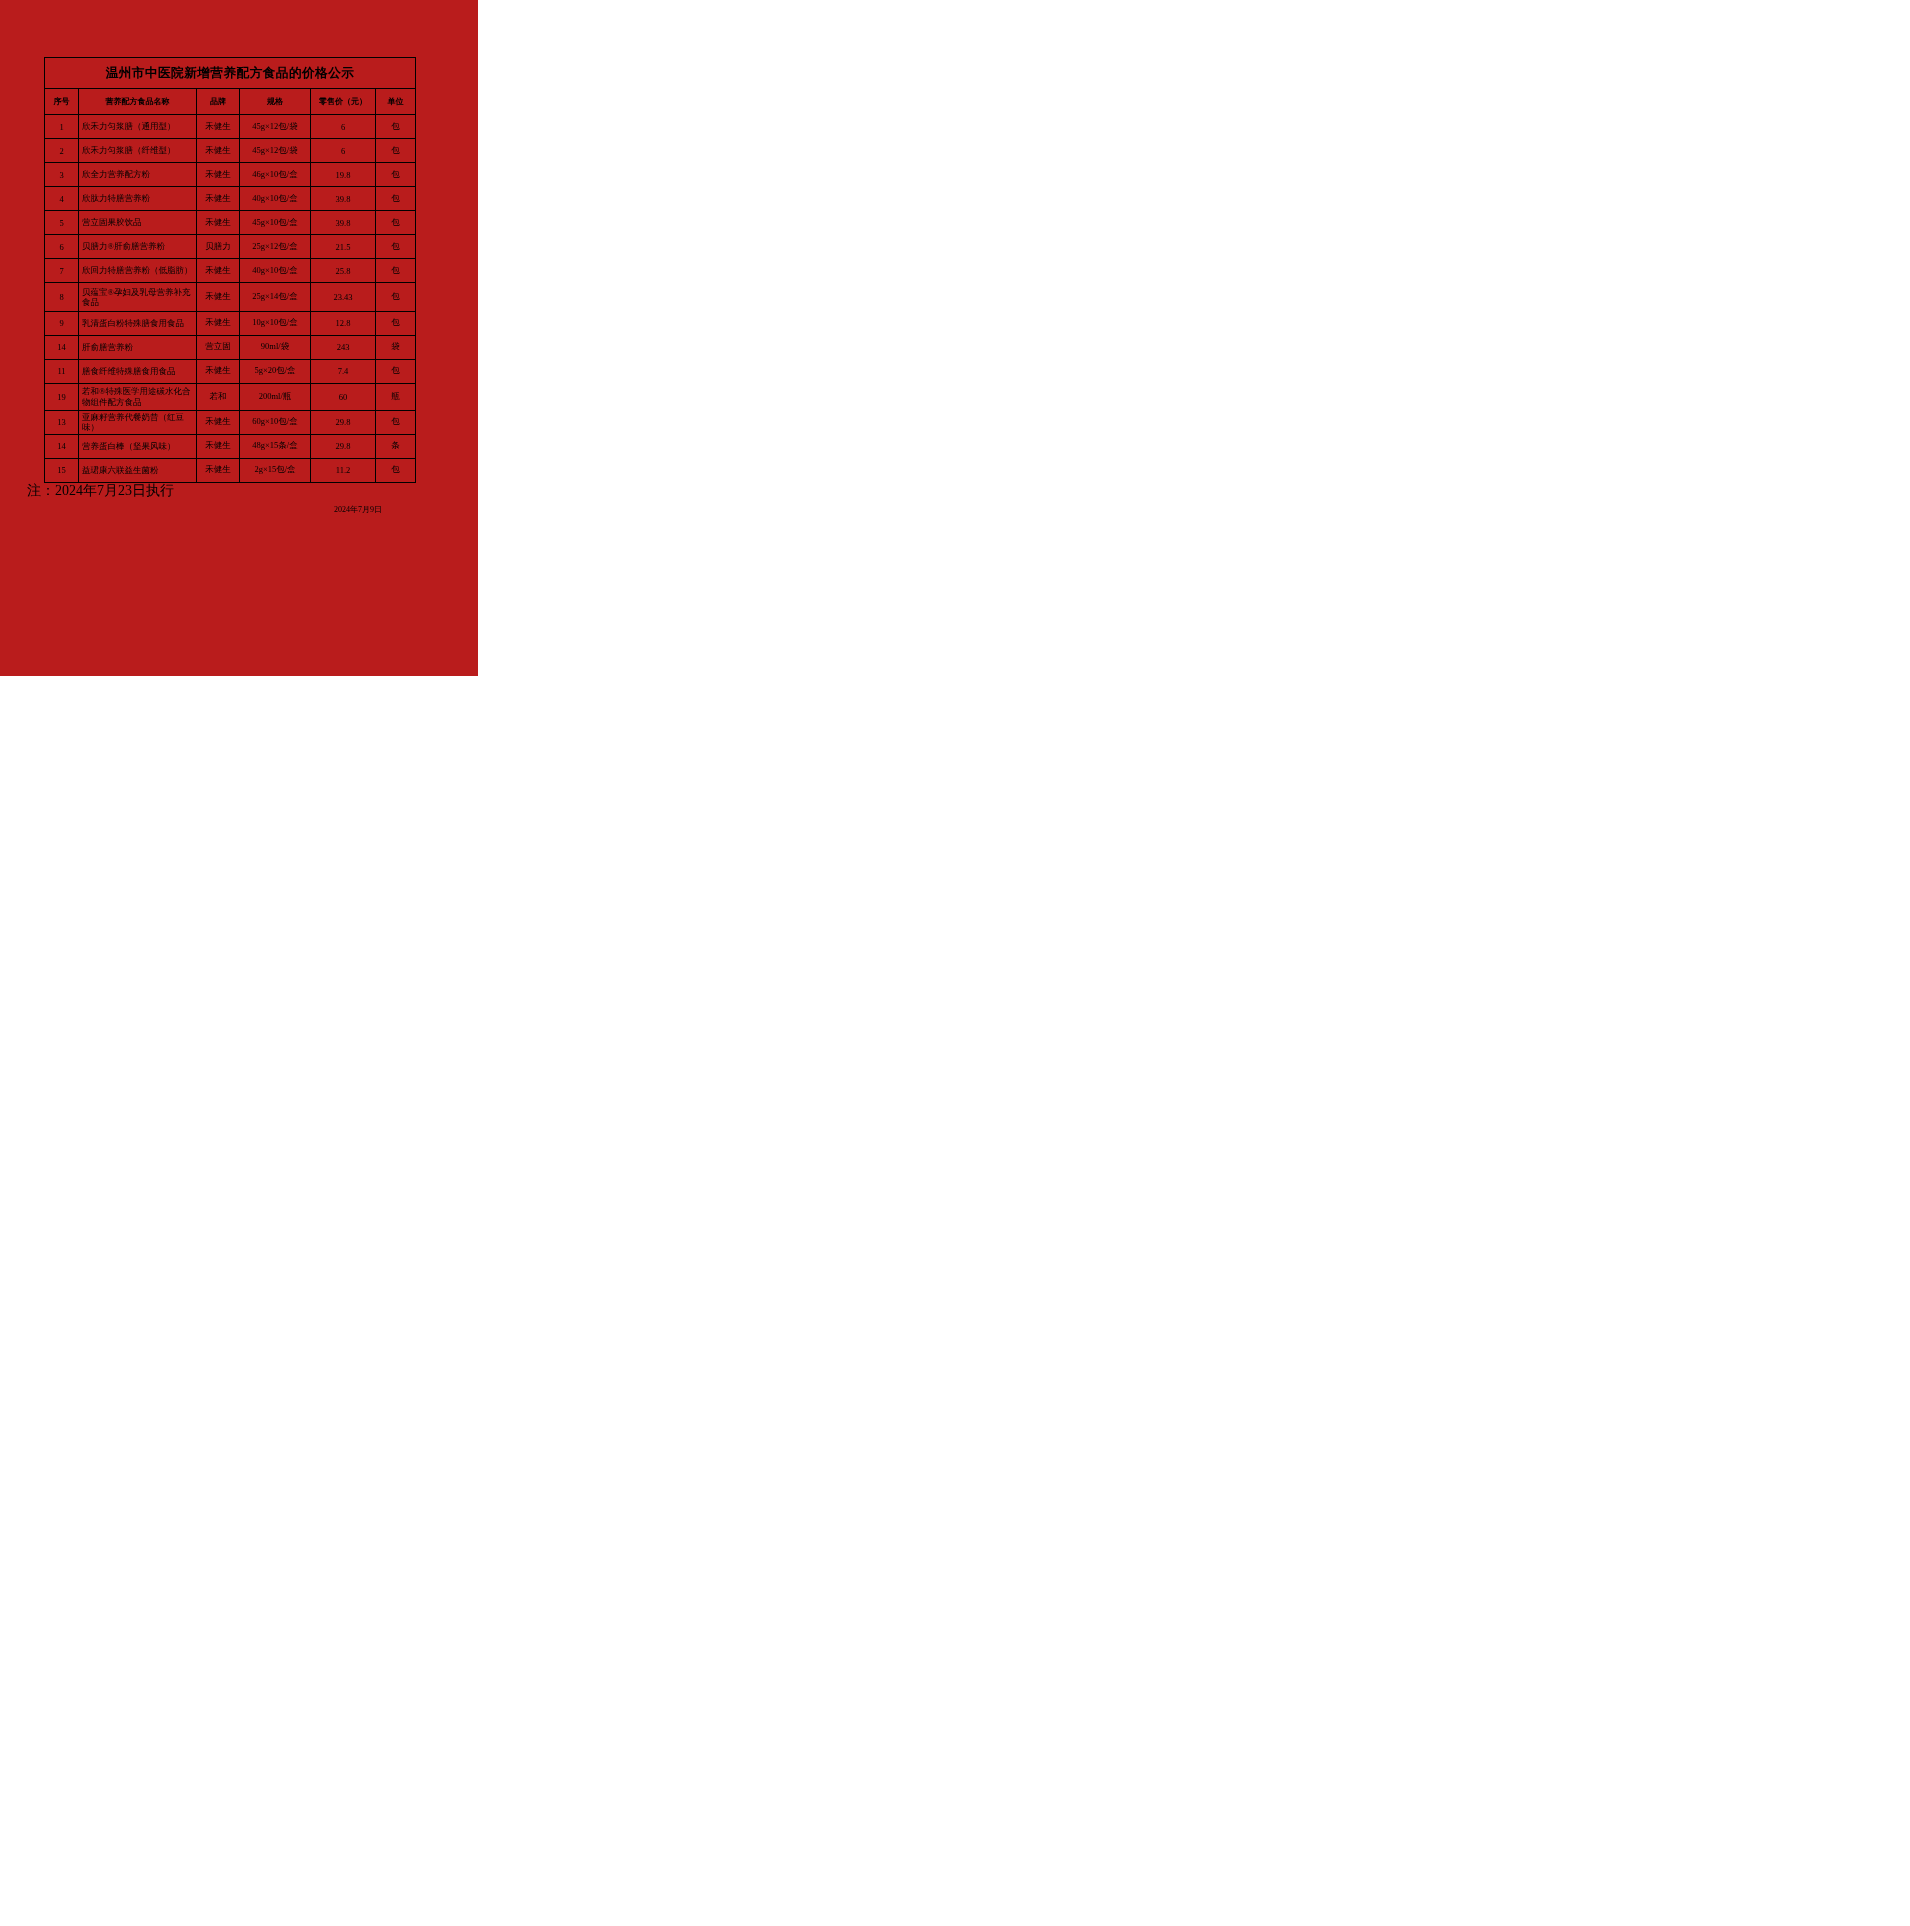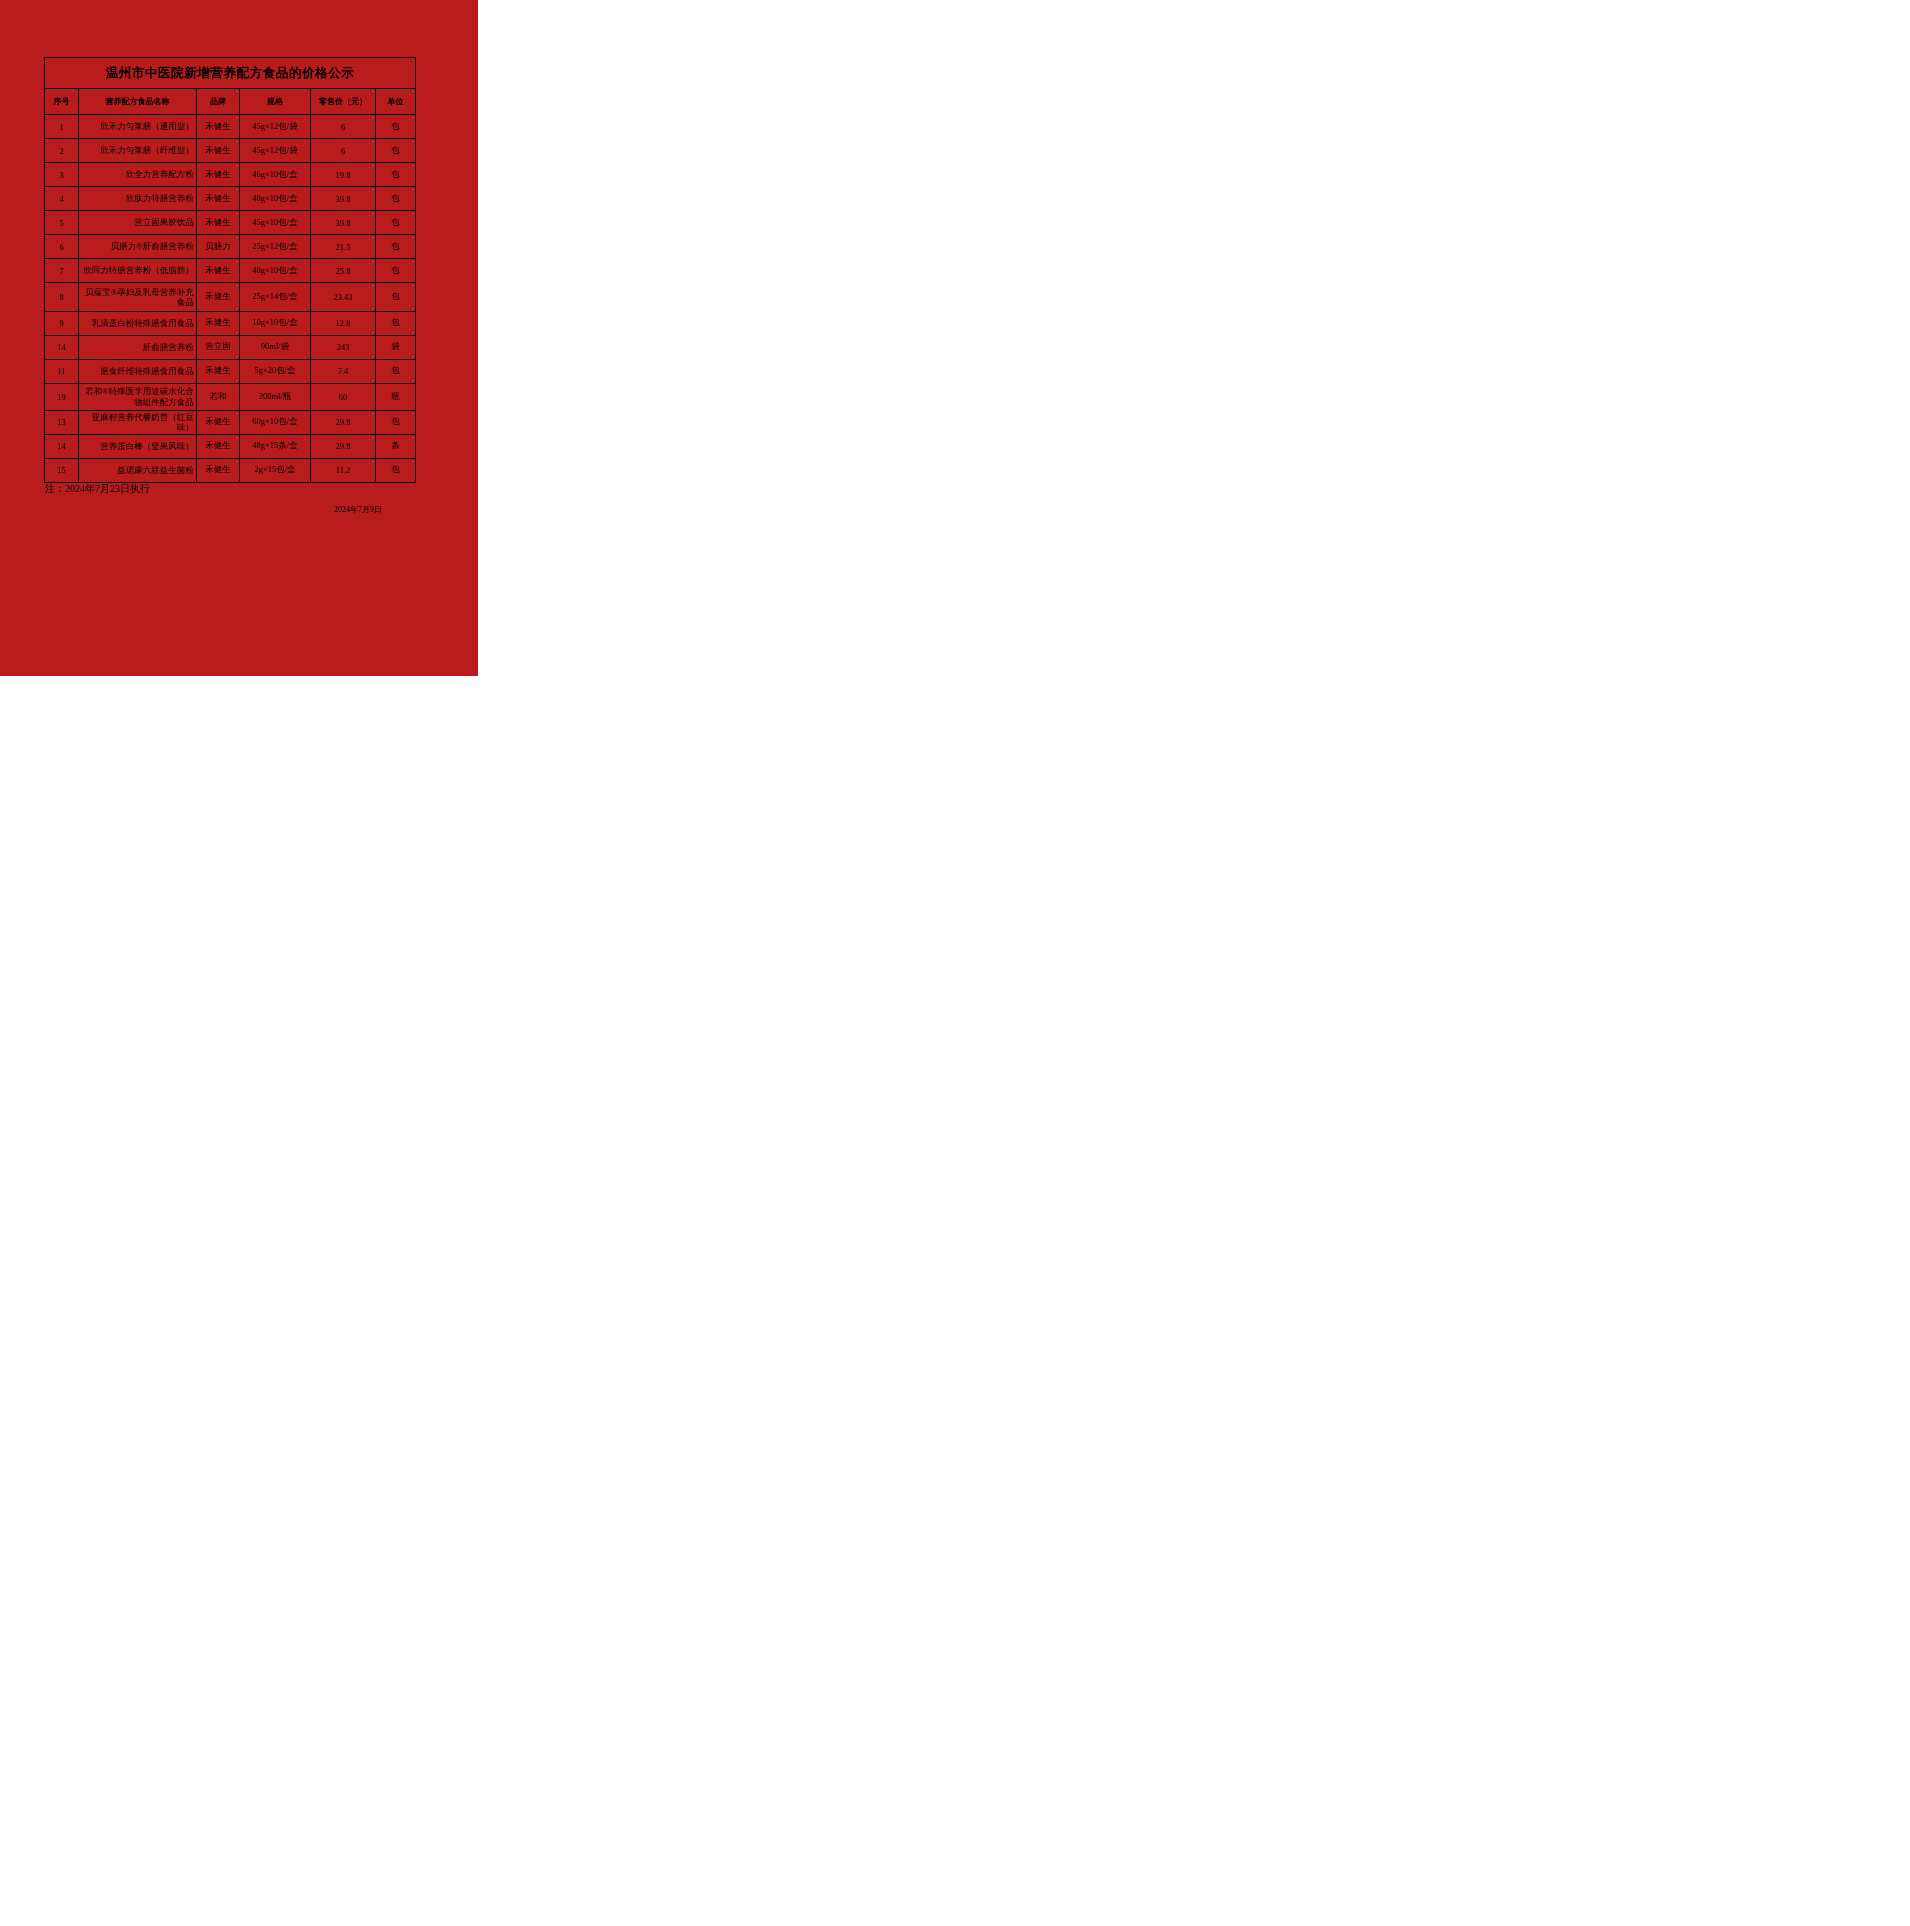--- a/index.html
+++ b/index.html
@@ -45,28 +45,28 @@
     font-weight: bold;
     margin-top: 26px;
   }
   .price-table tbody td {
     font-size: 8.5px;
   }
   .price-table tbody tr { height: 24px; }
   .price-table tbody tr:nth-child(8)  { height: 28.5px; }
   .price-table tbody tr:nth-child(12) { height: 27px; }
   td.cell-name {
-    text-align: right;
+    text-align: left;
     padding: 0.8px 2.3px 0.8px 3.1px;
     line-height: 1.2;
   }
   .note-text {
     position: absolute;
-    left: 45px; top: 482px;
-    font-size: 10px;
+    left: 27px; top: 482px;
+    font-size: 14px;
   }
   .issue-date {
     position: absolute;
     left: 334px; top: 504px;
     font-size: 8px;
   }
 </style>
 </head>
 <body>
 

